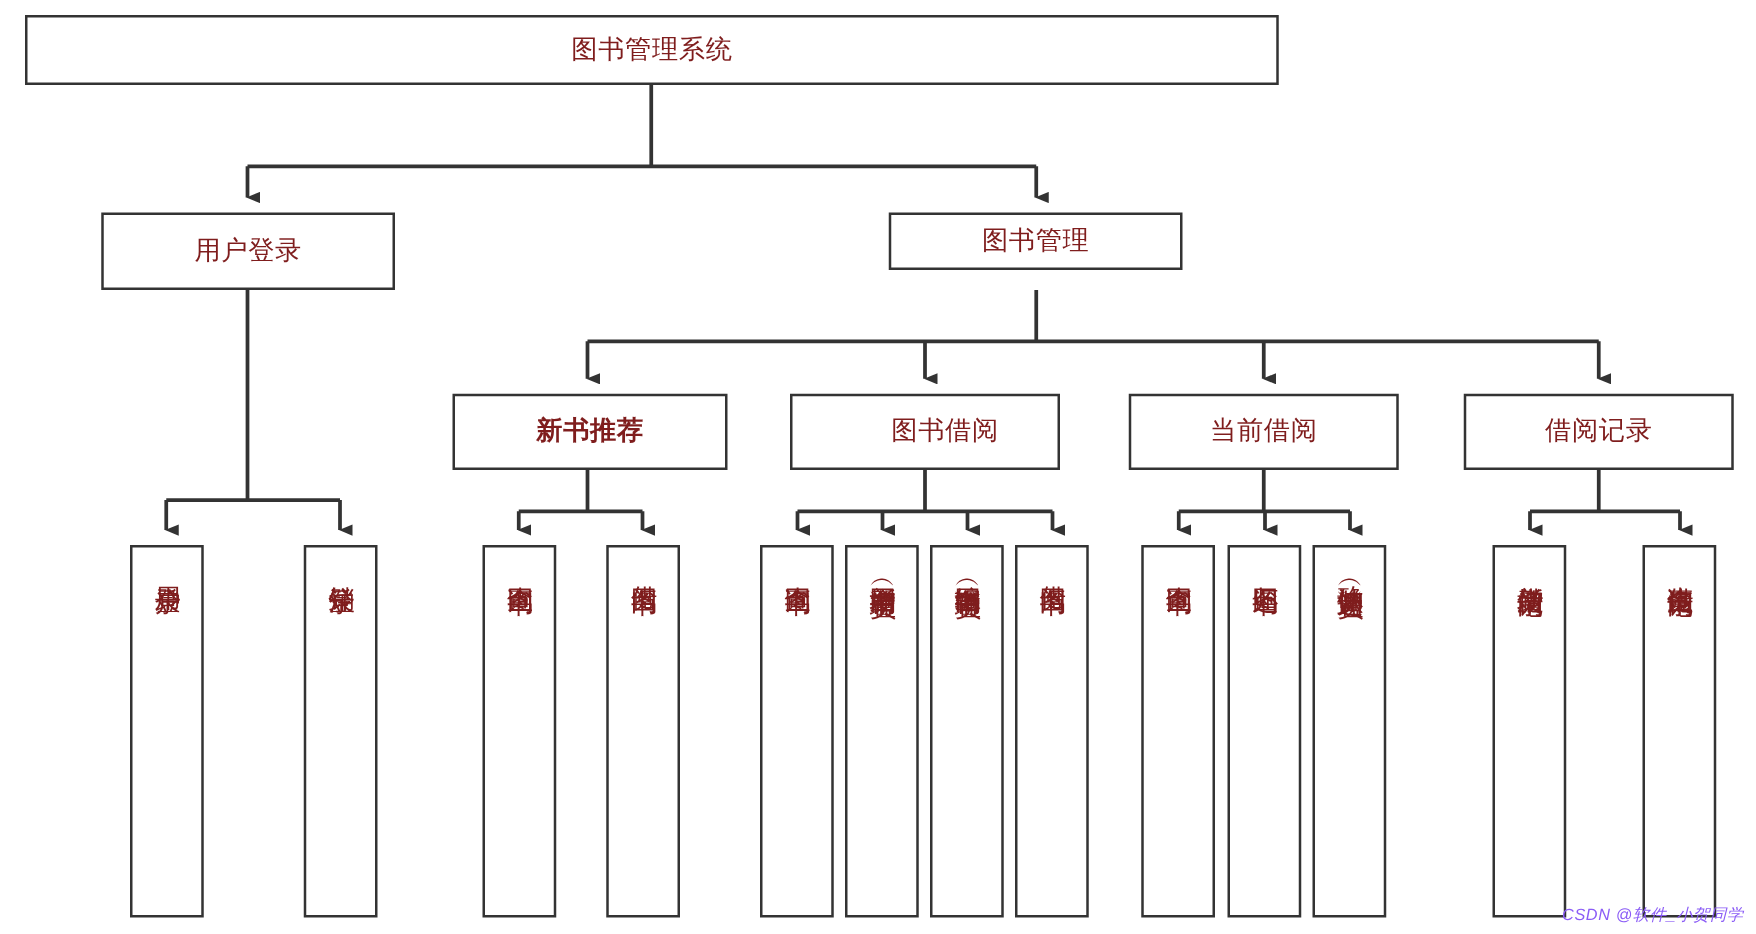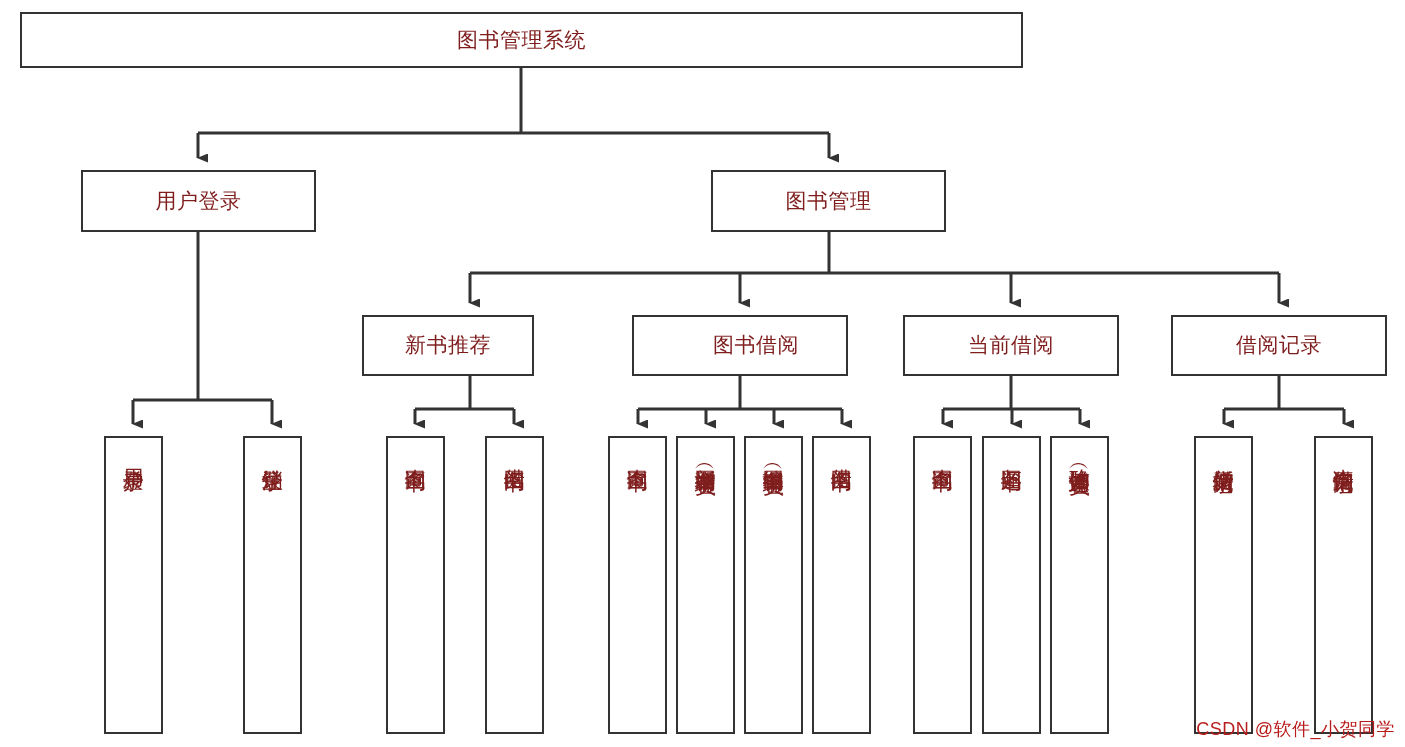--- a/index.html
+++ b/index.html
@@ -61,25 +61,26 @@
     font-size: 21px;
     line-height: 1.32;
     letter-spacing: 1px;
     white-space: nowrap;
   }
   
   #watermark {
     position: absolute;
     right: 10px;
     bottom: 6px;
-    color: #b91c1c;
-    font-size: 18px;
+    color: #8b5cf6;
+    font-size: 13px;
     white-space: nowrap;
     letter-spacing: 0.5px;
     user-select: none;
+    font-style: italic;
   }
 </style>
 </head>
 <body>
 
 <div id="diagram-root">
 
   <svg id="connector-layer" viewBox="0 0 1405 747" xmlns="http://www.w3.org/2000/svg">
     <defs>
       <marker id="arrowhead" markerWidth="9" markerHeight="11" refX="4.5" refY="10" orient="auto" markerUnits="userSpaceOnUse">
@@ -131,25 +132,25 @@
   </svg>
 
   <div class="node horiz" style="left:20px; top:12px; width:1003px; height:56px;">
     <span class="node-label">图书管理系统</span>
   </div>
 
   <div class="node horiz" style="left:81px; top:170px; width:235px; height:62px;">
     <span class="node-label">用户登录</span>
   </div>
 
-  <div class="node horiz" style="left:711px; top:170px; width:235px; height:62px;">
+  <div class="node horiz" style="left:711px; top:170px; width:235px; height:46px;">
     <span class="node-label">图书管理</span>
   </div>
 
-  <div class="node horiz" style="left:362px; top:315px; width:172px; height:61px;">
+  <div class="node horiz" style="left:362px; top:315px; width:220px; height:61px;font-weight:bold;">
     <span class="node-label">新书推荐</span>
   </div>
 
   <div class="node horiz" style="left:632px; top:315px; width:216px; height:61px;padding-left:32px;">
     <span class="node-label">图书借阅</span>
   </div>
 
   <div class="node horiz" style="left:1171px; top:315px; width:216px; height:61px;">
     <span class="node-label">借阅记录</span>
   </div>

